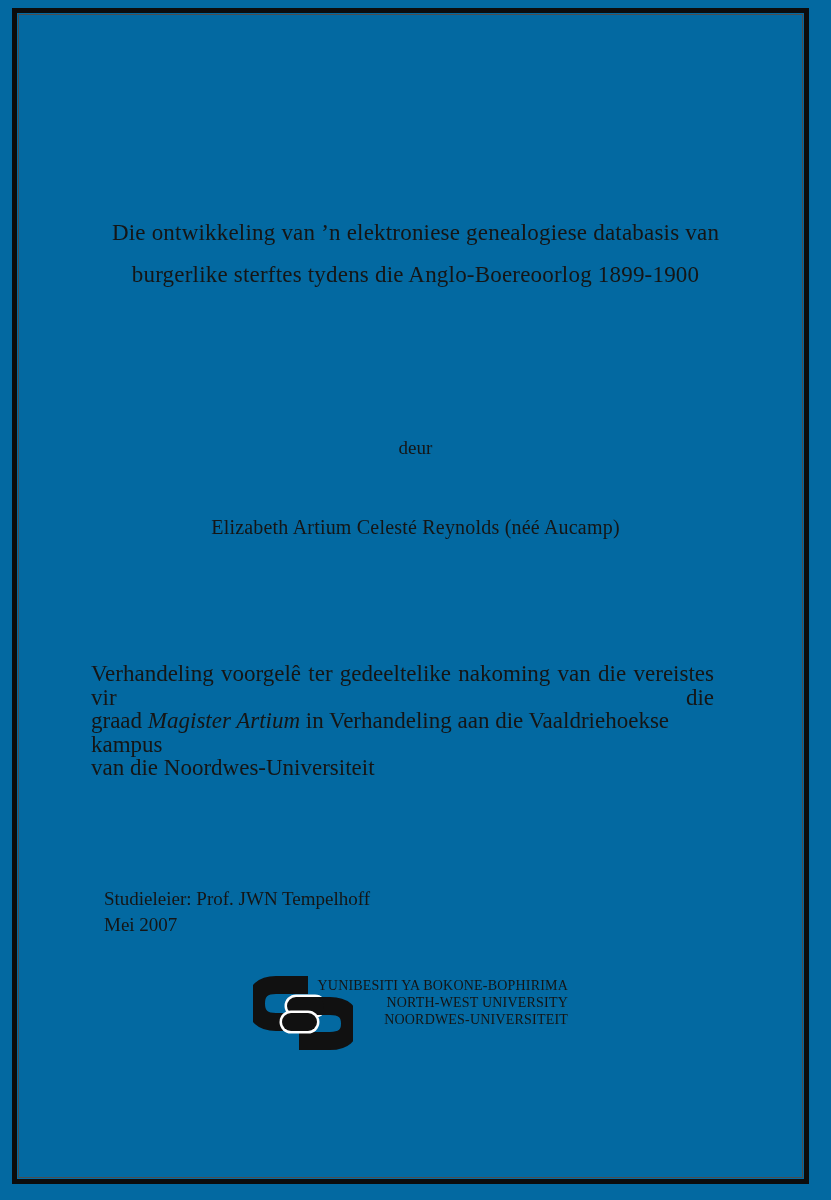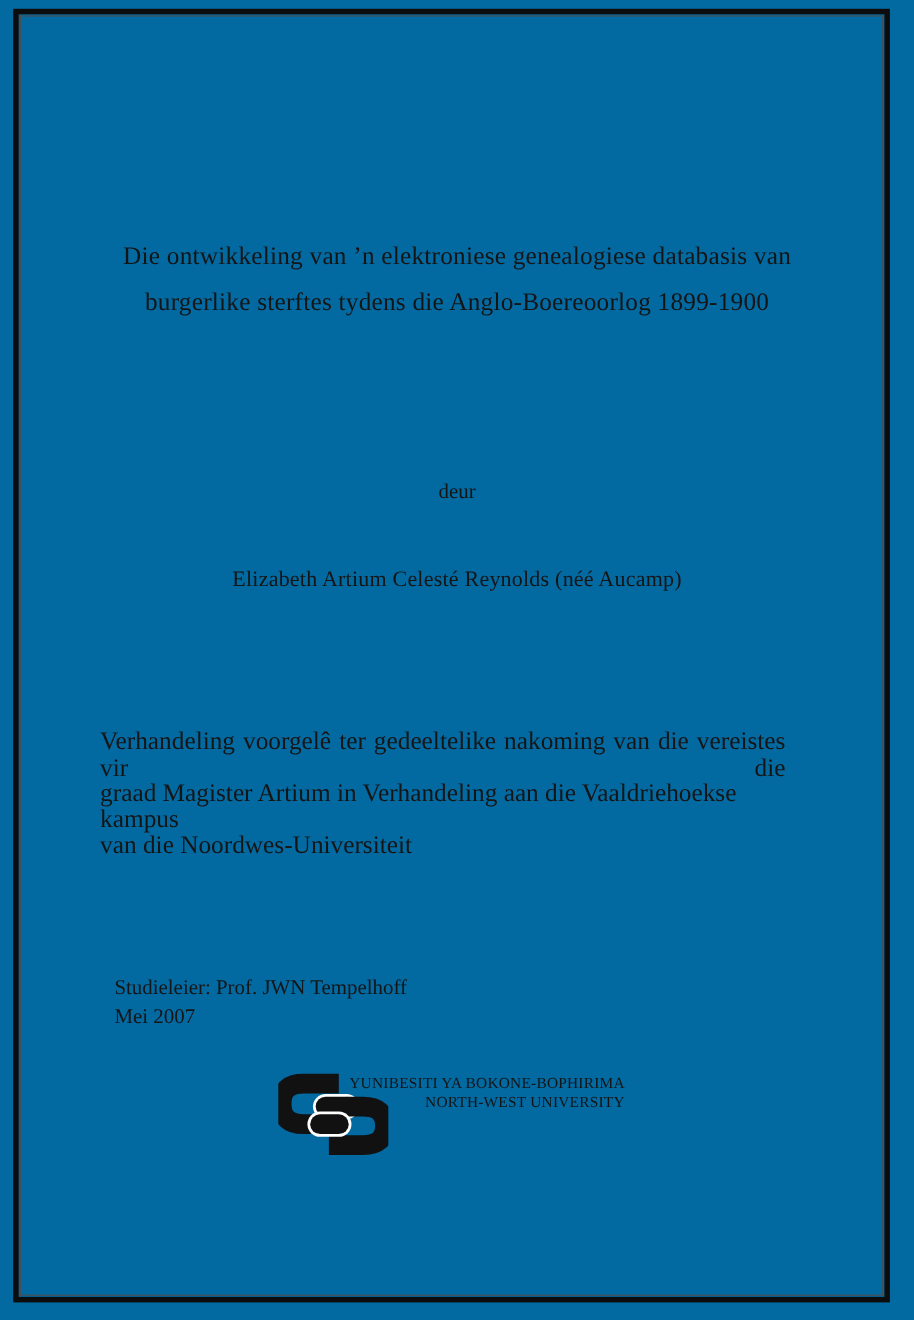--- a/index.html
+++ b/index.html
@@ -54,21 +54,21 @@
     position: absolute;
     top: 662px; left: 91px;
     width: 623px;
     font-size: 23px;
     line-height: 23.5px;
   }
   .statement .justified {
     text-align: justify;
     text-align-last: justify;
   }
-  .statement .it { }
+  .statement .it { font-style: italic; }
   .supervisor-block {
     position: absolute;
     top: 886px; left: 104px;
     font-size: 19px;
     line-height: 25.5px;
   }
   .logo-mark {
     position: absolute;
     left: 253px; top: 976px;
     width: 100px; height: 74px;
@@ -125,15 +125,16 @@
     <path d="M 46 65 H 77 Q 97 65 97 47.5 Q 97 30 77 30 H 62" fill="none" stroke="#111111" stroke-width="18"></path>
     <path d="M 62 30 H 43" fill="none" stroke="#111111" stroke-width="18" stroke-linecap="round"></path>
 
     <path d="M 38 46 H 55" fill="none" stroke="#fefefe" stroke-width="23" stroke-linecap="round"></path>
     <path d="M 38 46 H 55" fill="none" stroke="#111111" stroke-width="18" stroke-linecap="round"></path>
   </svg>
 
   <div class="logo-text">
     <div>YUNIBESITI YA BOKONE-BOPHIRIMA</div>
     <div>NORTH-WEST UNIVERSITY</div>
+    <div>NOORDWES-UNIVERSITEIT</div>
   </div>
 
 </div>
 
 </body></html>

